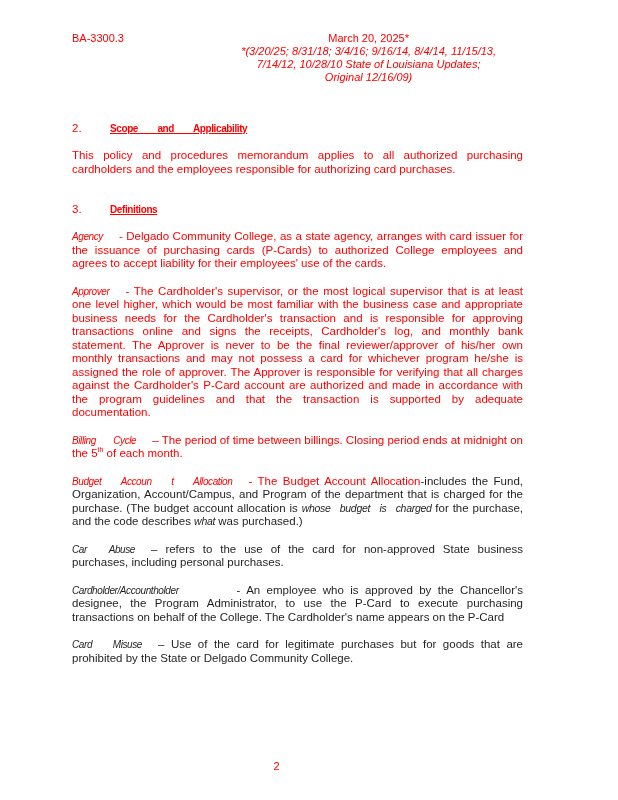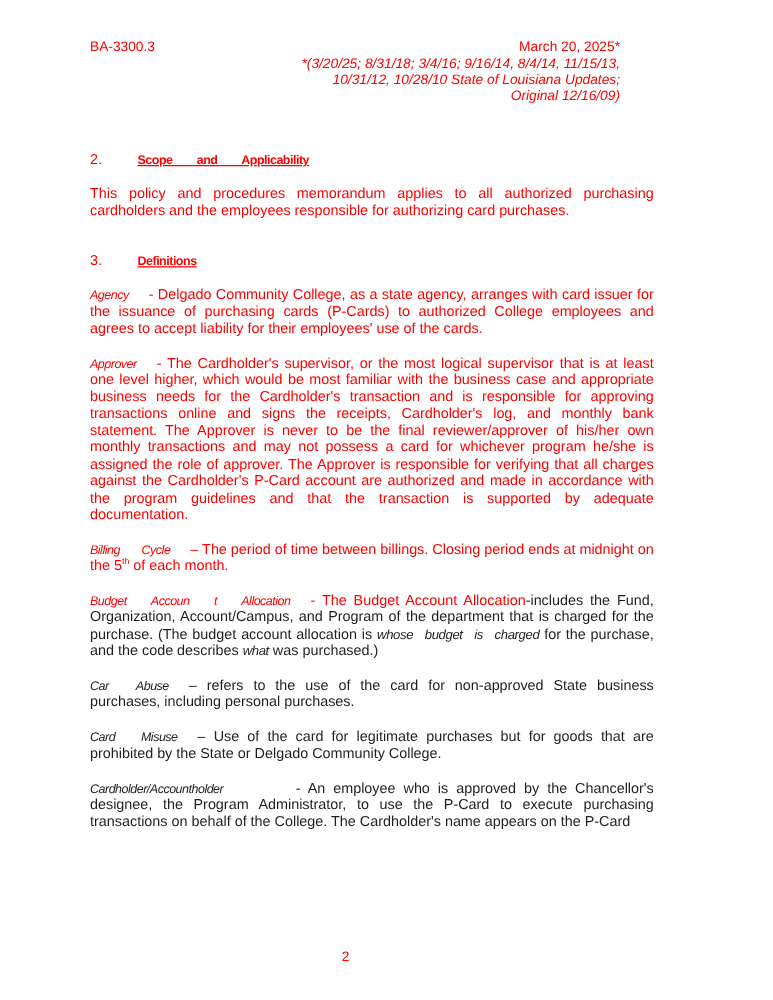--- a/index.html
+++ b/index.html
@@ -15,21 +15,21 @@
   .red{color:#fe0000;}
   .dark{color:#1f1f1f;}
 
   
   .header{
     position:absolute;top:32px;left:72px;right:57px;
     display:flex;justify-content:space-between;align-items:flex-start;
     font-size:11px;line-height:13px;
   }
   .doc-number{white-space:nowrap;}
-  .header-right{text-align:right;}
+  .header-right{text-align:center;}
   .revisions{font-style:italic;}
 
   
   .content{position:absolute;top:122px;left:72px;width:489px;}
   .section-row{display:flex;align-items:baseline;}
   .sec-number{flex:0 0 38px;font-size:11.5px;}
   .sec-title{
     font-size:10px;
     letter-spacing:-0.4px;
     word-spacing:17px;
@@ -67,21 +67,21 @@
 <body>
 
 <div class="page">
 
   <div class="header red">
     <div class="doc-number">BA-3300.3</div>
     <div class="header-right">
       <div>March 20, 2025*</div>
       <div class="revisions">
         <div>*(3/20/25; 8/31/18; 3/4/16; 9/16/14, 8/4/14, 11/15/13,</div>
-        <div>10/31/12, 10/28/10 State of Louisiana Updates;</div>
+        <div>7/14/12, 10/28/10 State of Louisiana Updates;</div>
         <div>Original 12/16/09)</div>
       </div>
     </div>
   </div>
 
   <div class="content">
 
     <div class="section-row red">
       <span class="sec-number">2.</span>
       <span class="sec-title">Scope and Applicability</span>
@@ -108,24 +108,24 @@
 
     <p class="body-block def dark">
       <span class="term red">Budget Accoun t Allocation</span><span class="red">- The Budget Account Allocation</span><span>-includes the Fund, Organization, Account/Campus, and Program of the department that is charged for the purchase. (The budget account allocation is </span><span class="inline-italic">whose budget is charged</span><span> for the purchase, and the code describes </span><span class="inline-italic">what</span><span> was purchased.)</span>
     </p>
 
     <p class="body-block def dark">
       <span class="term">Car Abuse</span><span>– refers to the use of the card for non-approved State business purchases, including personal purchases.</span>
     </p>
 
     <p class="body-block def dark">
-      <span class="term">Card Misuse</span><span>– Use of the card for legitimate purchases but for goods that are prohibited by the State or Delgado Community College.</span>
+      <span class="term wide-gap">Cardholder/Accountholder</span><span>- An employee who is approved by the Chancellor's designee, the Program Administrator, to use the P-Card to execute purchasing transactions on behalf of the College. The Cardholder's name appears on the P-Card</span>
     </p>
 
     <p class="body-block def dark">
-      <span class="term wide-gap">Cardholder/Accountholder</span><span>- An employee who is approved by the Chancellor's designee, the Program Administrator, to use the P-Card to execute purchasing transactions on behalf of the College. The Cardholder's name appears on the P-Card</span>
+      <span class="term">Card Misuse</span><span>– Use of the card for legitimate purchases but for goods that are prohibited by the State or Delgado Community College.</span>
     </p>
 
   </div>
 
   <div class="page-number red">2</div>
 
 </div>
 
 </body></html>

